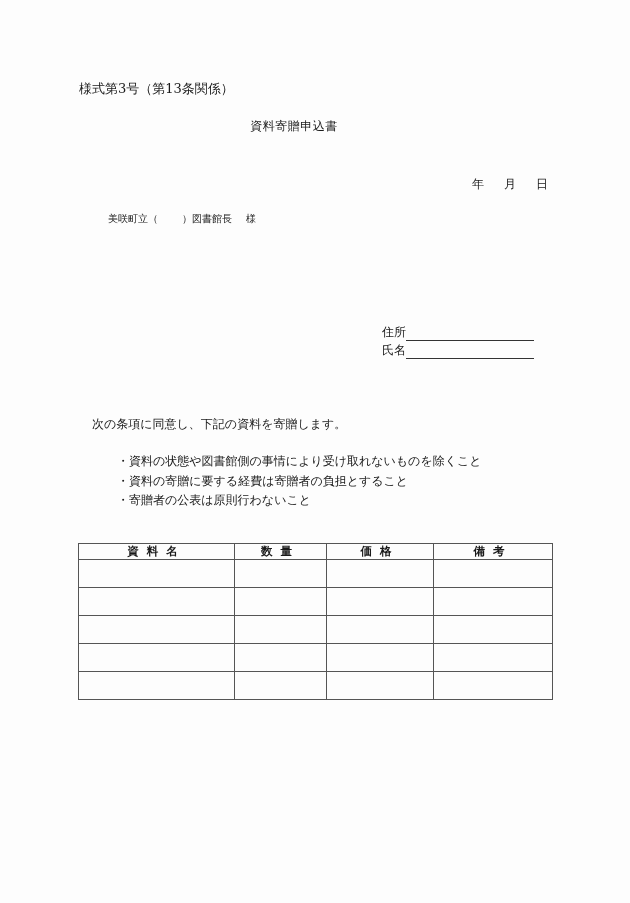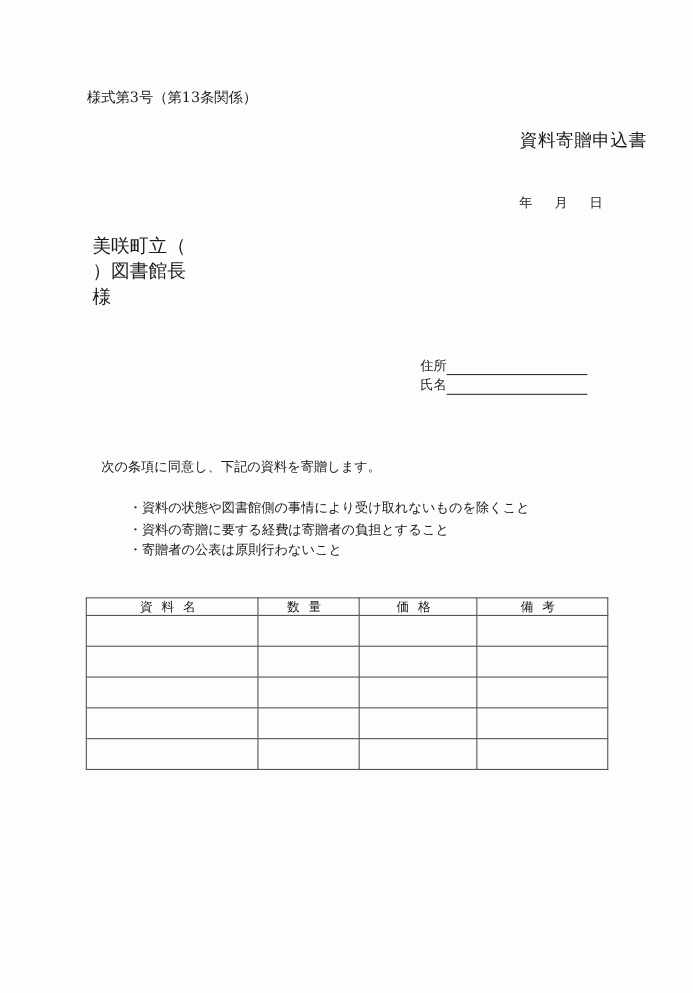--- a/index.html
+++ b/index.html
@@ -15,36 +15,35 @@
       font-family: "DejaVu Serif", "Liberation Serif", serif;
       color: #1a1a1a;
     }
     .abs { position: absolute; white-space: nowrap; }
     .form-id {
       left: 79px; top: 80px;
       font-size: 13px;
     }
     .doc-title {
       left: 0; width: 588px; top: 118px;
-      text-align: right;
-      font-size: 16px;
+      text-align: center;
+      font-size: 12px;
       letter-spacing: 0.5px;
     }
     .date-line {
       left: 452px; top: 176px;
       font-size: 12px;
       display: flex;
     }
     .date-line span { display: inline-block; }
     .date-line .gap { width: 20px; }
     .addressee {
-      left: 84px; top: 212px;
-      font-size: 17px;
+      left: 108px; top: 212px;
+      font-size: 10px;
       display: flex;
-      flex-direction: column;
     }
     .addressee .paren-gap { display: inline-block; width: 24px; }
     .addressee .sama-gap { display: inline-block; width: 14px; }
 
     .applicant {
       left: 340px; top: 323px;
       width: 200px;
       font-size: 12px;
     }
     .app-row {
@@ -87,21 +86,21 @@
       border-collapse: collapse;
       table-layout: fixed;
       font-size: 11.5px;
     }
     table.items th, table.items td {
       border: 1px solid #555;
       padding: 0;
     }
     table.items th {
       height: 15px;
-      font-weight: normal;
+      font-weight: bold;
       text-align: center;
       letter-spacing: 8px;
       line-height: 15px;
     }
     table.items td { height: 27px; }
     col.c1 { width: 156px; }
     col.c2 { width: 92px; }
     col.c3 { width: 107px; }
     col.c4 { width: 119px; }
   </style>

